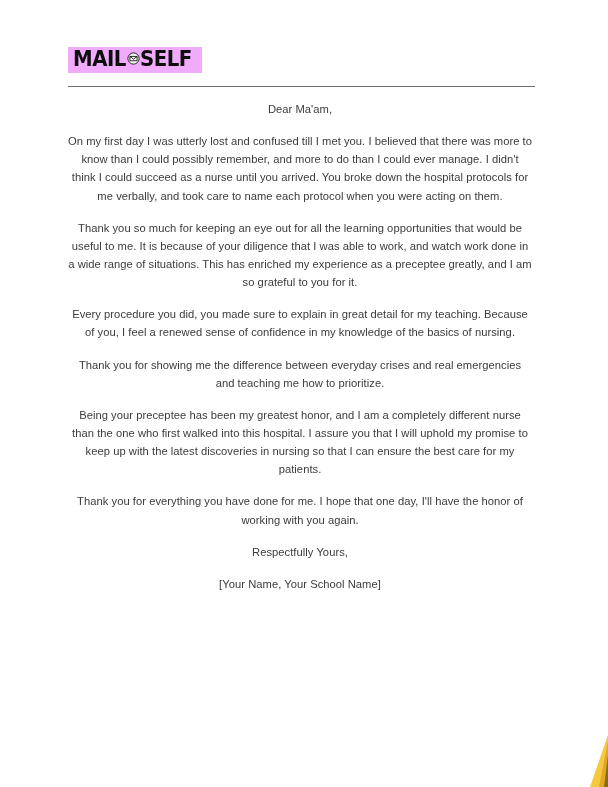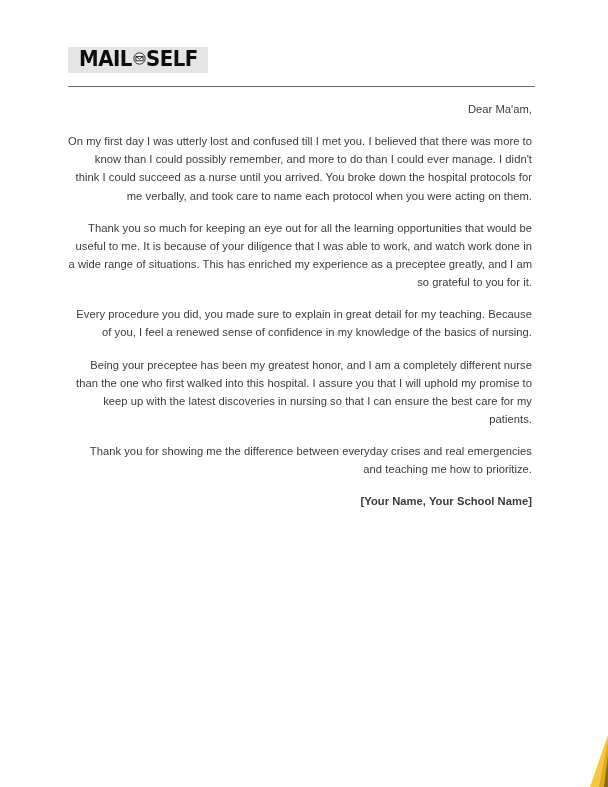--- a/index.html
+++ b/index.html
@@ -28,22 +28,22 @@
   
   .header {
     position: absolute;
     left: 68px;
     top: 47px;
     width: 467px;
   }
 
   .logo-block {
     display: inline-block;
-    background: #e5e5e5;
-    padding: 2px 6px 3px 11px;
+    background: #f0abfc;
+    padding: 2px 6px 3px 5px;
     line-height: 1;
     white-space: nowrap;
   }
 
   .logo-text {
     display: inline-block;
     font-family: "DejaVu Sans", sans-serif;
     font-weight: 700;
     font-size: 21px;
     letter-spacing: -0.5px;
@@ -81,27 +81,26 @@
     top: 100px;
     width: 464px;
   }
 
   .letter p {
     margin: 0 0 14px 0;
     font-family: "Liberation Sans", sans-serif;
     font-size: 11.2px;
     line-height: 1.62;
     color: #3b3b3d;
-    text-align: right;
+    text-align: center;
     letter-spacing: 0.04px;
   }
 
   .letter p:last-child {
     margin-bottom: 8px;
-    font-weight: bold;
   }
 
   
   .corner-wedge {
     position: absolute;
     right: 0;
     bottom: 0;
     width: 22px;
     height: 52px;
     overflow: hidden;
@@ -124,22 +123,24 @@
     </div>
   </div>
 
   <div class="rule"></div>
 
   <div class="letter">
     <p>Dear Ma'am,</p>
     <p>On my first day I was utterly lost and confused till I met you. I believed that there was more to know than I could possibly remember, and more to do than I could ever manage. I didn't think I could succeed as a nurse until you arrived. You broke down the hospital protocols for me verbally, and took care to name each protocol when you were acting on them.</p>
     <p>Thank you so much for keeping an eye out for all the learning opportunities that would be useful to me. It is because of your diligence that I was able to work, and watch work done in a wide range of situations. This has enriched my experience as a preceptee greatly, and I am so grateful to you for it.</p>
     <p>Every procedure you did, you made sure to explain in great detail for my teaching. Because of you, I feel a renewed sense of confidence in my knowledge of the basics of nursing.</p>
+    <p>Thank you for showing me the difference between everyday crises and real emergencies and teaching me how to prioritize.</p>
     <p>Being your preceptee has been my greatest honor, and I am a completely different nurse than the one who first walked into this hospital. I assure you that I will uphold my promise to keep up with the latest discoveries in nursing so that I can ensure the best care for my patients.</p>
-    <p>Thank you for showing me the difference between everyday crises and real emergencies and teaching me how to prioritize.</p>
+    <p>Thank you for everything you have done for me. I hope that one day, I'll have the honor of working with you again.</p>
+    <p>Respectfully Yours,</p>
     <p>[Your Name, Your School Name]</p>
   </div>
 
   <div class="corner-wedge">
     <svg width="22" height="52" viewBox="0 0 22 52" xmlns="http://www.w3.org/2000/svg">
       <polygon points="22,0 22,52 4,52" fill="#f5c842"></polygon>
       <polygon points="22,6 22,52 13,52" fill="#e0a81f"></polygon>
       <polygon points="22,20 22,52 18,52" fill="#8a6a12"></polygon>
     </svg>
   </div>

